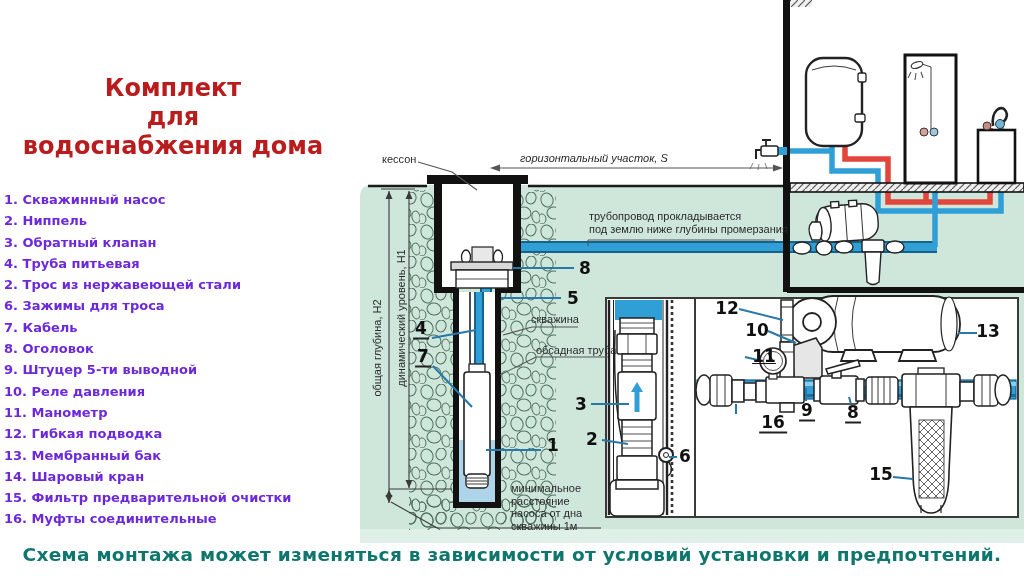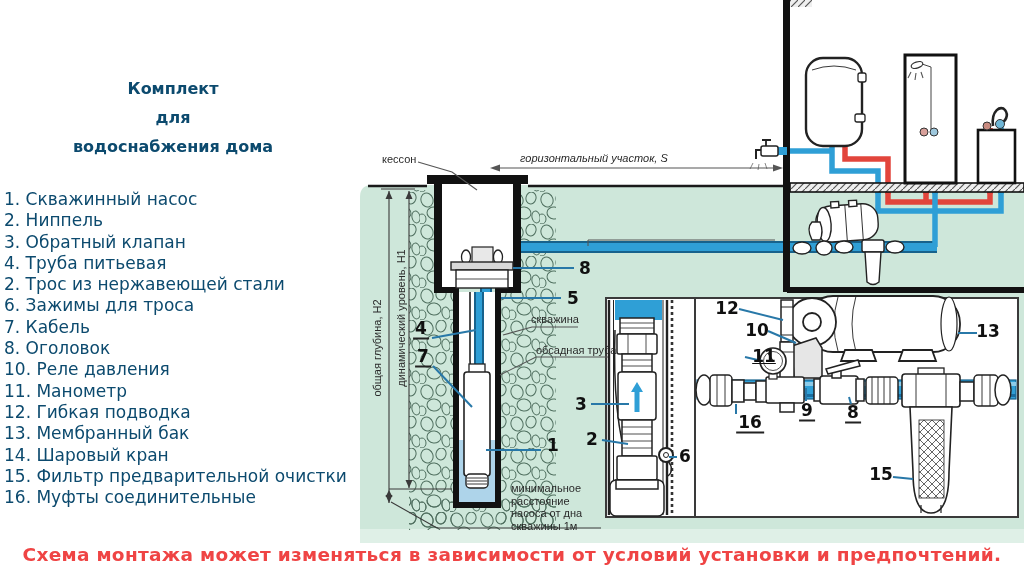--- a/index.html
+++ b/index.html
@@ -1,31 +1,31 @@
 <!DOCTYPE html>
 <html><head>
 <meta charset="utf-8">
 <style>
   html,body{margin:0;padding:0;background:#fff;}
   #stage{position:relative;width:1024px;height:576px;background:#fff;overflow:hidden;
          font-family:"DejaVu Sans","Liberation Sans",sans-serif;}
   #diagram-svg{position:absolute;left:0;top:0;}
   .abs{position:absolute;}
   #page-title{left:12px;top:74px;width:322px;text-align:center;font-weight:bold;
-              font-size:16px;line-height:29px;color:#0c4a6e;}
+              font-size:24px;line-height:29px;color:#b91c1c;}
   #legend{left:4px;top:189px;width:356px;list-style:none;margin:0;padding:0;}
-  #legend li{font-size:17px;font-weight:normal;color:#0c4a6e;line-height:21.3px;white-space:nowrap;}
+  #legend li{font-size:13px;font-weight:bold;color:#6d28d9;line-height:21.3px;white-space:nowrap;}
   .dlabel{font-size:11px;color:#2a2a2a;line-height:12.5px;white-space:pre-line;
           font-family:"Liberation Sans",sans-serif;}
   .rot{transform:translate(-50%,-50%) rotate(-90deg);white-space:nowrap;}
   .callout{font-size:17px;font-weight:bold;color:#101010;transform:translate(-50%,-50%);
            line-height:18px;}
   .callout.u{border-bottom:2px solid #222;padding:0 2px 1px 2px;}
   #caption{left:0;top:544px;width:1024px;text-align:center;font-weight:bold;
-           font-size:18.5px;color:#ef4444;letter-spacing:.3px;}
+           font-size:18.5px;color:#0f766e;letter-spacing:.3px;}
 </style>
 </head>
 <body>
 
 <div id="stage">
 
 <svg id="diagram-svg" width="1024" height="576" viewBox="0 0 1024 576">
   <defs>
     <pattern id="stones" width="30" height="32" patternUnits="userSpaceOnUse">
       <g fill="none" stroke="#4e6e5e" stroke-width="1">
@@ -339,31 +339,34 @@
 
   <ol id="legend" class="abs">
     <li>1. Скважинный насос</li>
     <li>2. Ниппель</li>
     <li>3. Обратный клапан</li>
     <li>4. Труба питьевая</li>
     <li>2. Трос из нержавеющей стали</li>
     <li>6. Зажимы для троса</li>
     <li>7. Кабель</li>
     <li>8. Оголовок</li>
+    <li>9. Штуцер 5-ти выводной</li>
     <li>10. Реле давления</li>
     <li>11. Манометр</li>
     <li>12. Гибкая подводка</li>
     <li>13. Мембранный бак</li>
     <li>14. Шаровый кран</li>
     <li>15. Фильтр предварительной очистки</li>
     <li>16. Муфты соединительные</li>
   </ol>
 
   <div class="abs dlabel" style="left:382px;top:153px;">кессон</div>
   <div class="abs dlabel" style="left:520px;top:152px;font-style:italic;">горизонтальный участок, S</div>
+  <div class="abs dlabel" style="left:589px;top:210px;">трубопровод прокладывается
+под землю ниже глубины промерзания</div>
   <div class="abs dlabel rot" style="left:377px;top:348px;">общая глубина, Н2</div>
   <div class="abs dlabel rot" style="left:401px;top:318px;">динамический уровень, Н1</div>
   <div class="abs dlabel" style="left:531px;top:313px;">скважина</div>
   <div class="abs dlabel" style="left:536px;top:344px;">обсадная труба</div>
   <div class="abs dlabel" style="left:511px;top:482px;">минимальное
 расстояние
 насоса от дна
 скважины 1м</div>
 
   <div class="abs callout" style="left:585px;top:268px;">8</div>
@@ -371,19 +374,19 @@
   <div class="abs callout u" style="left:421px;top:329px;">4</div>
   <div class="abs callout u" style="left:423px;top:357px;">7</div>
   <div class="abs callout" style="left:553px;top:445px;">1</div>
   <div class="abs callout" style="left:581px;top:404px;">3</div>
   <div class="abs callout" style="left:592px;top:439px;">2</div>
   <div class="abs callout" style="left:685px;top:456px;">6</div>
   <div class="abs callout" style="left:727px;top:308px;">12</div>
   <div class="abs callout" style="left:757px;top:330px;">10</div>
   <div class="abs callout" style="left:764px;top:356px;text-decoration:underline;">11</div>
   <div class="abs callout" style="left:988px;top:331px;">13</div>
-  <div class="abs callout u" style="left:750px;top:423px;text-align:center;">16</div>
+  <div class="abs callout u" style="left:773px;top:423px;text-align:center;">16</div>
   <div class="abs callout u" style="left:807px;top:411px;">9</div>
   <div class="abs callout u" style="left:853px;top:413px;">8</div>
   <div class="abs callout" style="left:881px;top:474px;">15</div>
 
   <div id="caption" class="abs">Схема монтажа может изменяться в зависимости от условий установки и предпочтений.</div>
 </div>
 
 </body></html>

